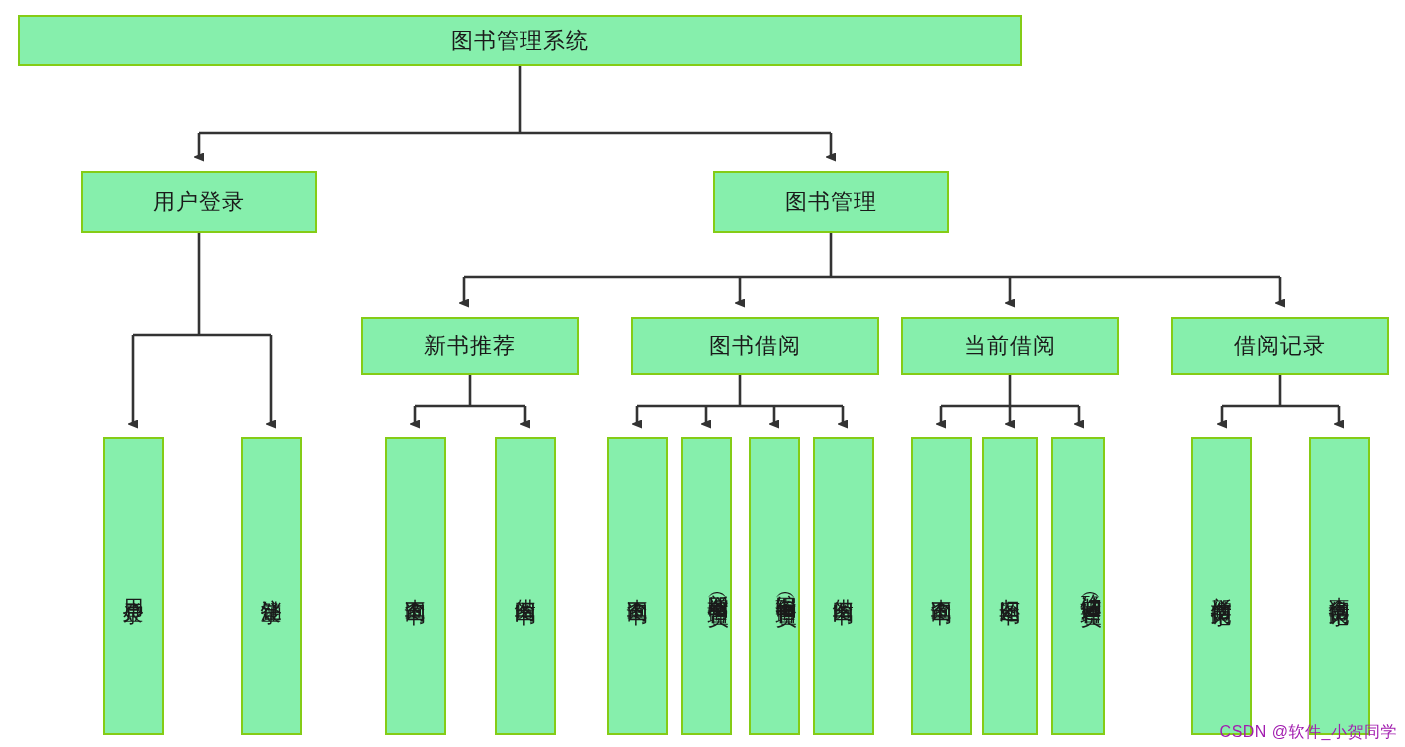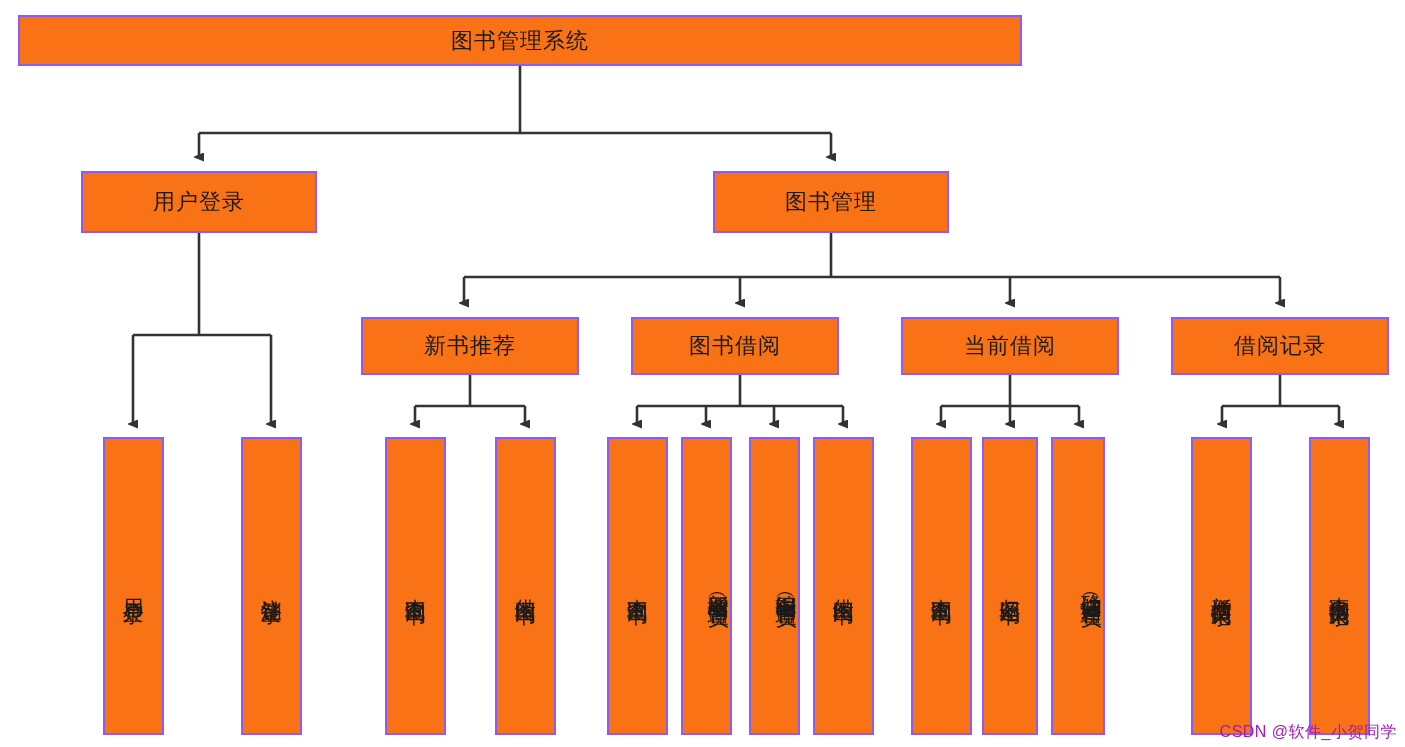--- a/index.html
+++ b/index.html
@@ -21,22 +21,22 @@
     position: absolute;
     left: 0;
     top: 0;
     width: 1405px;
     height: 747px;
     pointer-events: none;
   }
   .node {
     position: absolute;
     box-sizing: border-box;
-    background: #f97316;
-    border: 2px solid #8b5cf6;
+    background: #86efac;
+    border: 2px solid #84cc16;
     display: flex;
     align-items: center;
     justify-content: center;
     color: #1a1a1a;
   }
   .node.horiz {
     font-size: 22px;
     letter-spacing: 1px;
   }
   .node.vert {
@@ -130,21 +130,21 @@
   <div class="node horiz" style="left:81px; top:171px; width:236px; height:62px;">
     <span class="node-label">用户登录</span>
   </div>
   <div class="node horiz" style="left:713px; top:171px; width:236px; height:62px;">
     <span class="node-label">图书管理</span>
   </div>
 
   <div class="node horiz" style="left:361px; top:317px; width:218px; height:58px;">
     <span class="node-label">新书推荐</span>
   </div>
-  <div class="node horiz" style="left:631px; top:317px; width:208px; height:58px;">
+  <div class="node horiz" style="left:631px; top:317px; width:248px; height:58px;">
     <span class="node-label">图书借阅</span>
   </div>
   <div class="node horiz" style="left:901px; top:317px; width:218px; height:58px;">
     <span class="node-label">当前借阅</span>
   </div>
   <div class="node horiz" style="left:1171px; top:317px; width:218px; height:58px;text-align:center;">
     <span class="node-label">借阅记录</span>
   </div>
 
   <div class="node vert" style="left:103px; top:437px; width:61px; height:298px;">

